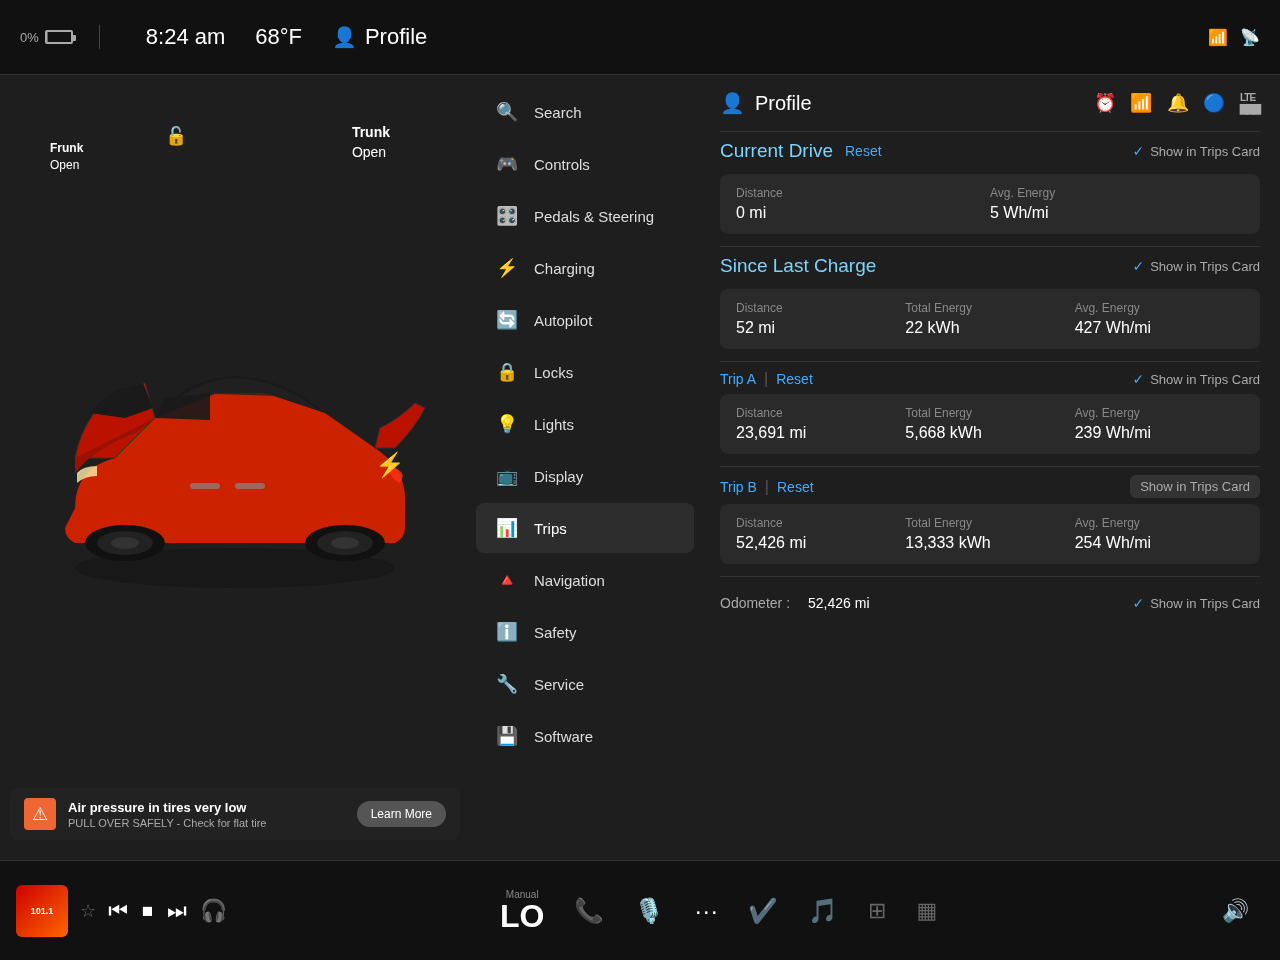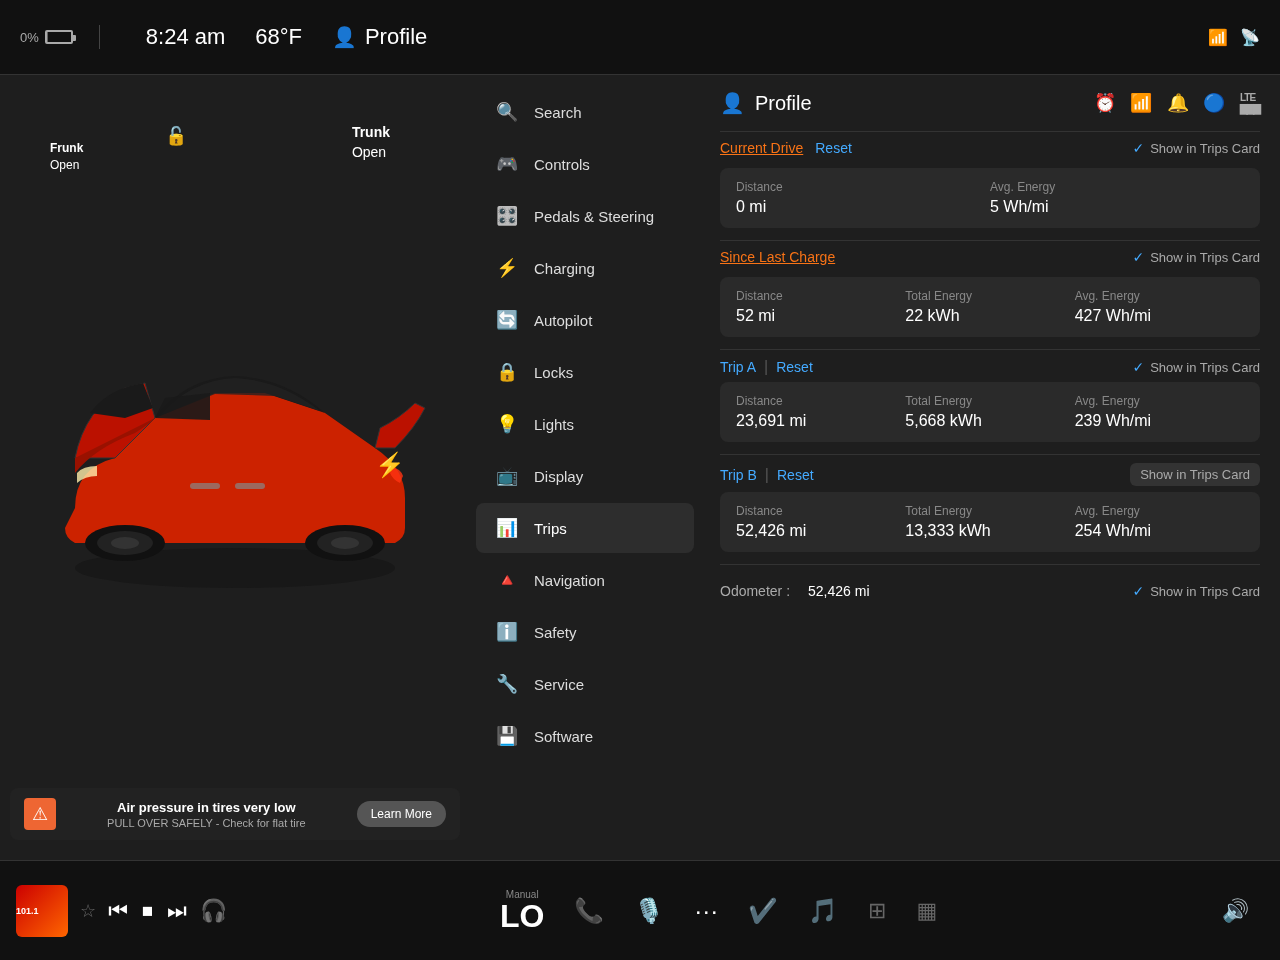--- a/index.html
+++ b/index.html
@@ -128,21 +128,21 @@
       display: flex;
       align-items: center;
       gap: 12px;
     }
     .alert-triangle {
       width: 32px; height: 32px;
       background: #e63; border-radius: 4px;
       display: flex; align-items: center; justify-content: center;
       font-size: 18px; color: #fff; flex-shrink: 0;
     }
-    .alert-text { flex: 1; text-align: center; }
+    .alert-text { flex: 1; }
     .alert-title { font-size: 13px; color: #fff; font-weight: 600; }
     .alert-sub { font-size: 11px; color: #aaa; margin-top: 2px; }
     .learn-more-btn {
       background: #555; border-radius: 20px;
       padding: 6px 14px;
       font-size: 12px; color: #fff;
       cursor: pointer;
     }
 
     
@@ -154,21 +154,21 @@
       display: flex;
       align-items: center;
       padding: 0 16px;
       gap: 12px;
       border-top: 1px solid #333;
     }
     .music-thumb {
       width: 52px; height: 52px;
       background: linear-gradient(135deg, #c00, #f60);
       border-radius: 6px;
-      display: flex; align-items: center; justify-content: flex-start;
+      display: flex; align-items: center; justify-content: center;
       font-size: 11px; font-weight: 700; color: #fff;
     }
     .music-info { flex: 1; }
     .music-station { font-size: 15px; color: #fff; font-weight: 600; }
     .music-sub { font-size: 11px; color: #aaa; margin-top: 2px; }
     .music-source { font-size: 10px; color: #888; margin-top: 2px; display: flex; align-items: center; gap: 4px; }
     .music-controls {
       display: flex; align-items: center; gap: 14px;
     }
     .music-ctrl { font-size: 22px; color: #fff; cursor: pointer; }
@@ -260,21 +260,21 @@
     .section {
       margin-bottom: 12px;
     }
     .section-header {
       display: flex;
       align-items: center;
       gap: 12px;
       margin-bottom: 8px;
       padding-bottom: 4px;
     }
-    .section-title { font-size: 14px; color: #f97316; text-decoration: underline; }
+    .section-title { font-size: 19px; color: #7dd3fc; }
     .section-reset { font-size: 14px; color: #4af; cursor: pointer; }
     .show-trips-check {
       margin-left: auto;
       display: flex; align-items: center; gap: 6px;
       font-size: 13px; color: #aaa;
     }
     .check-icon { font-size: 14px; color: #4af; }
 
     .stats-row {
       display: flex;

